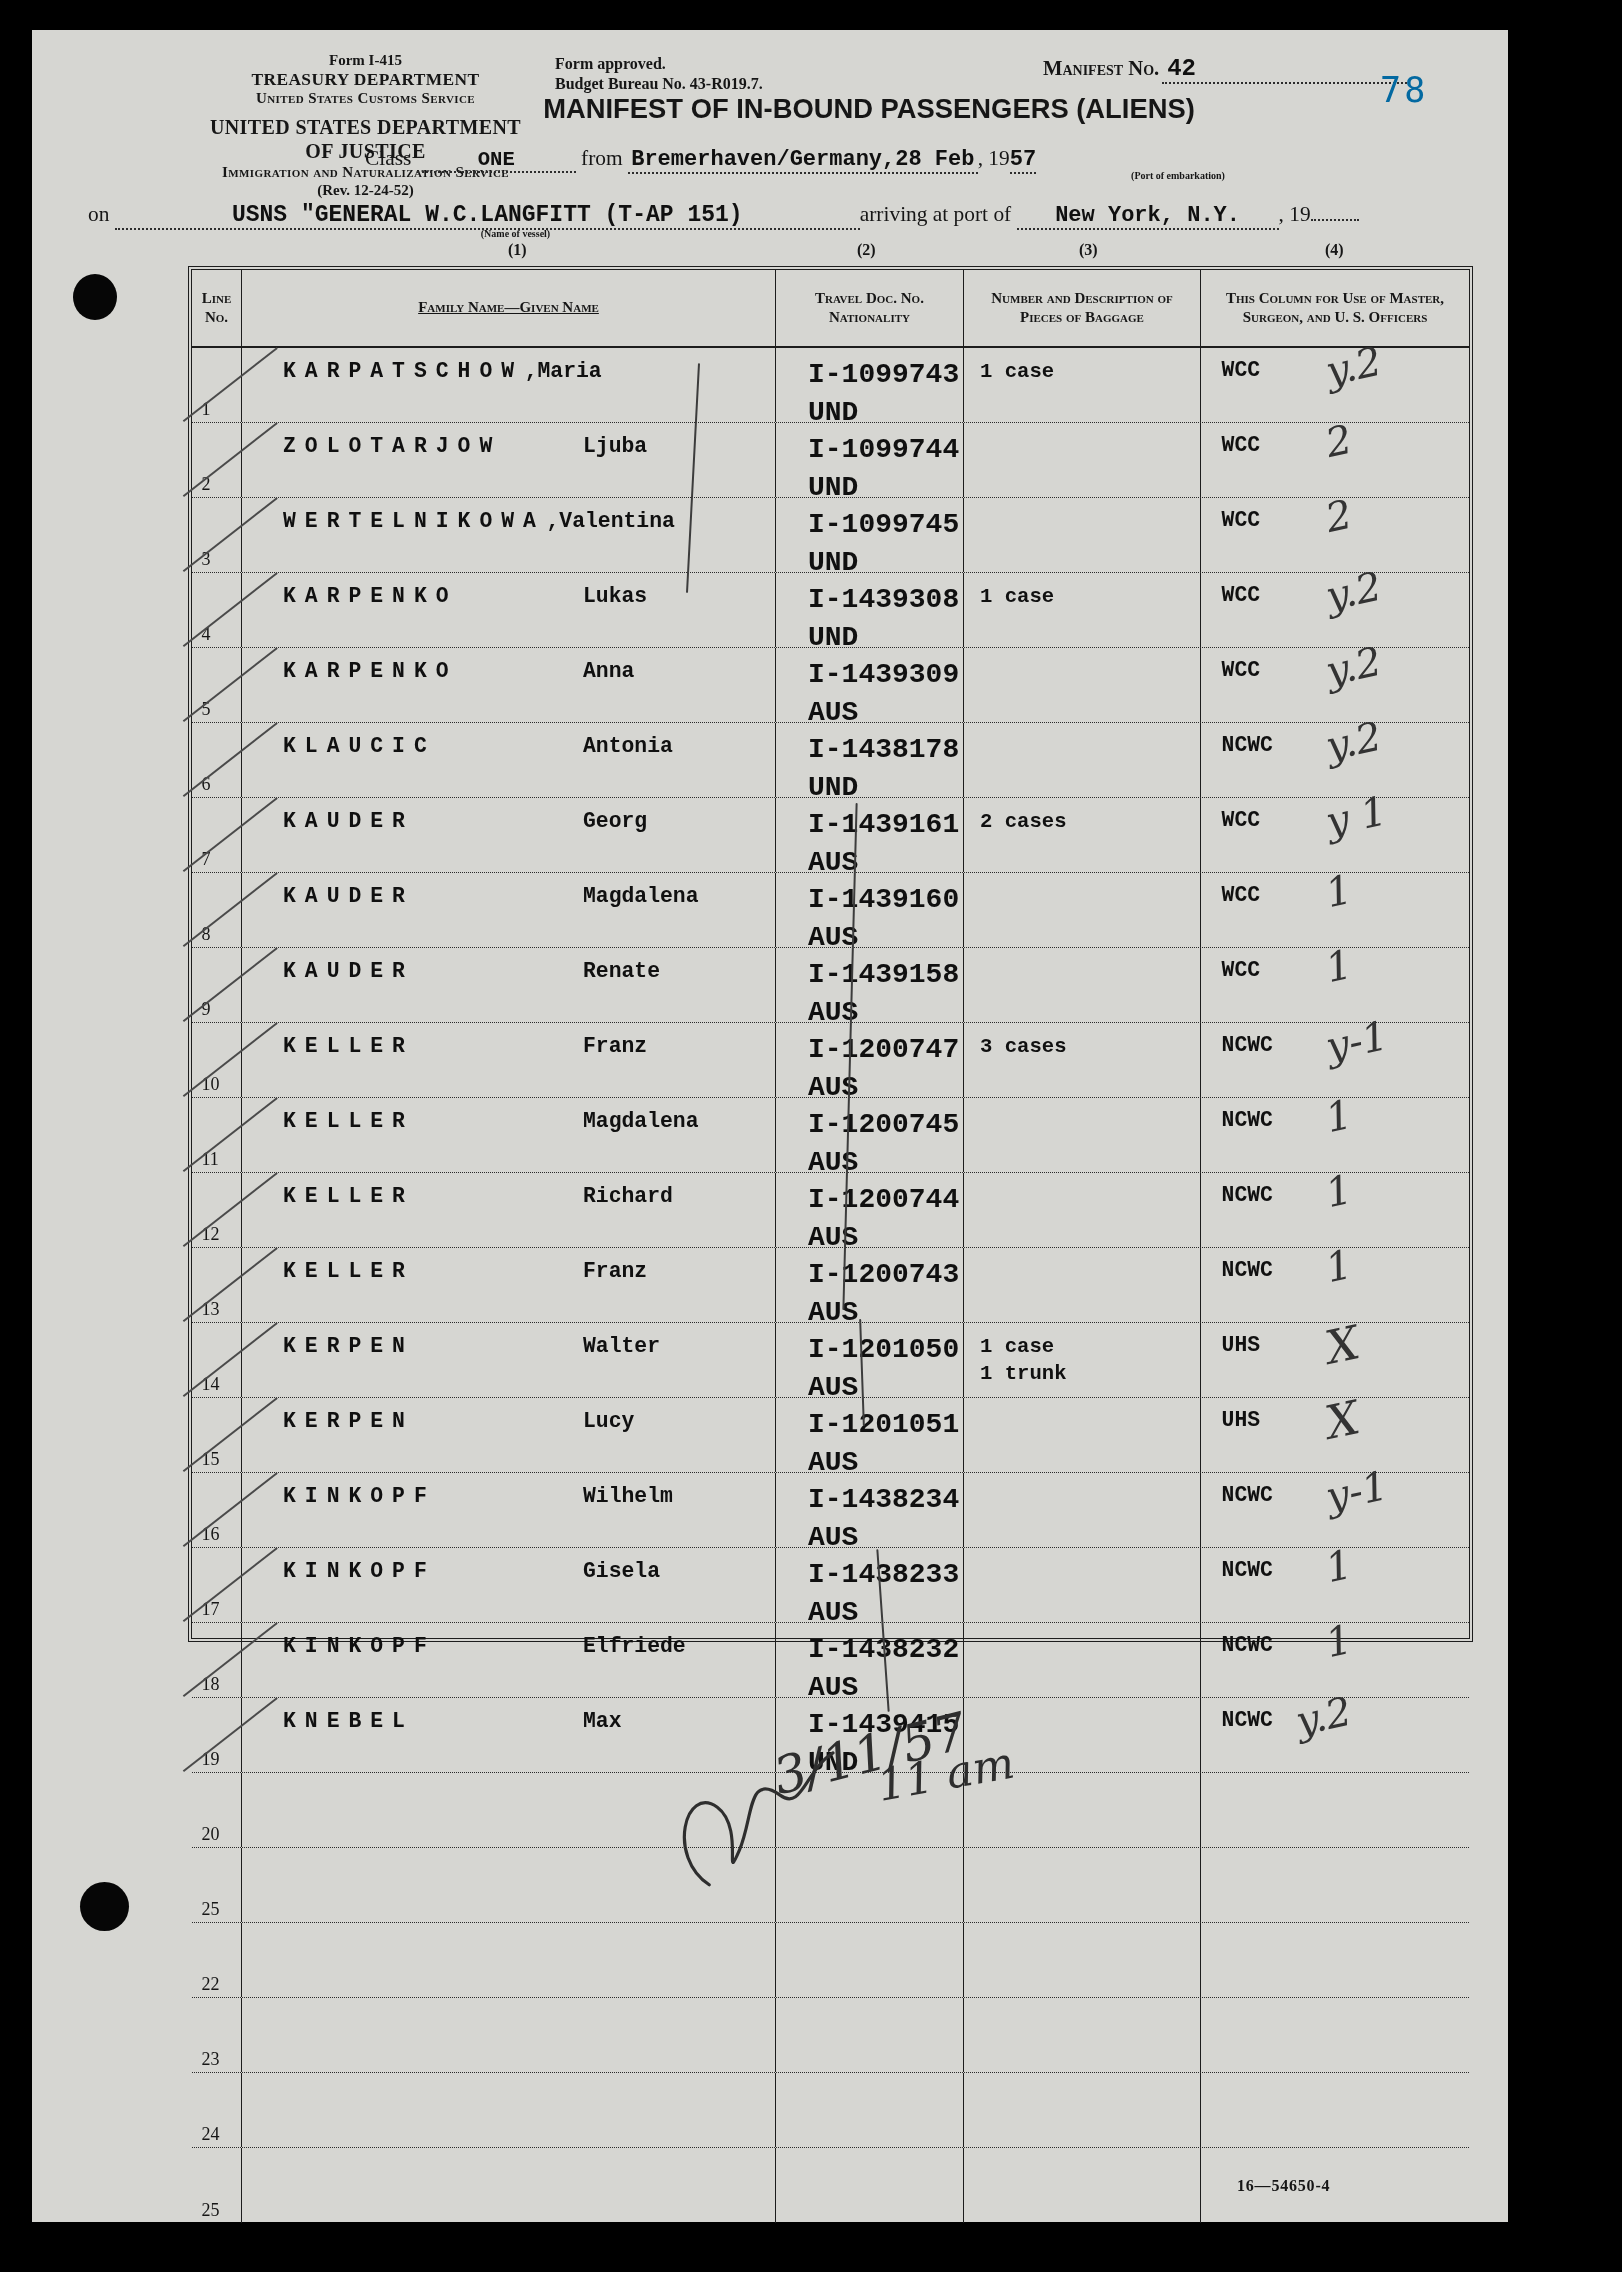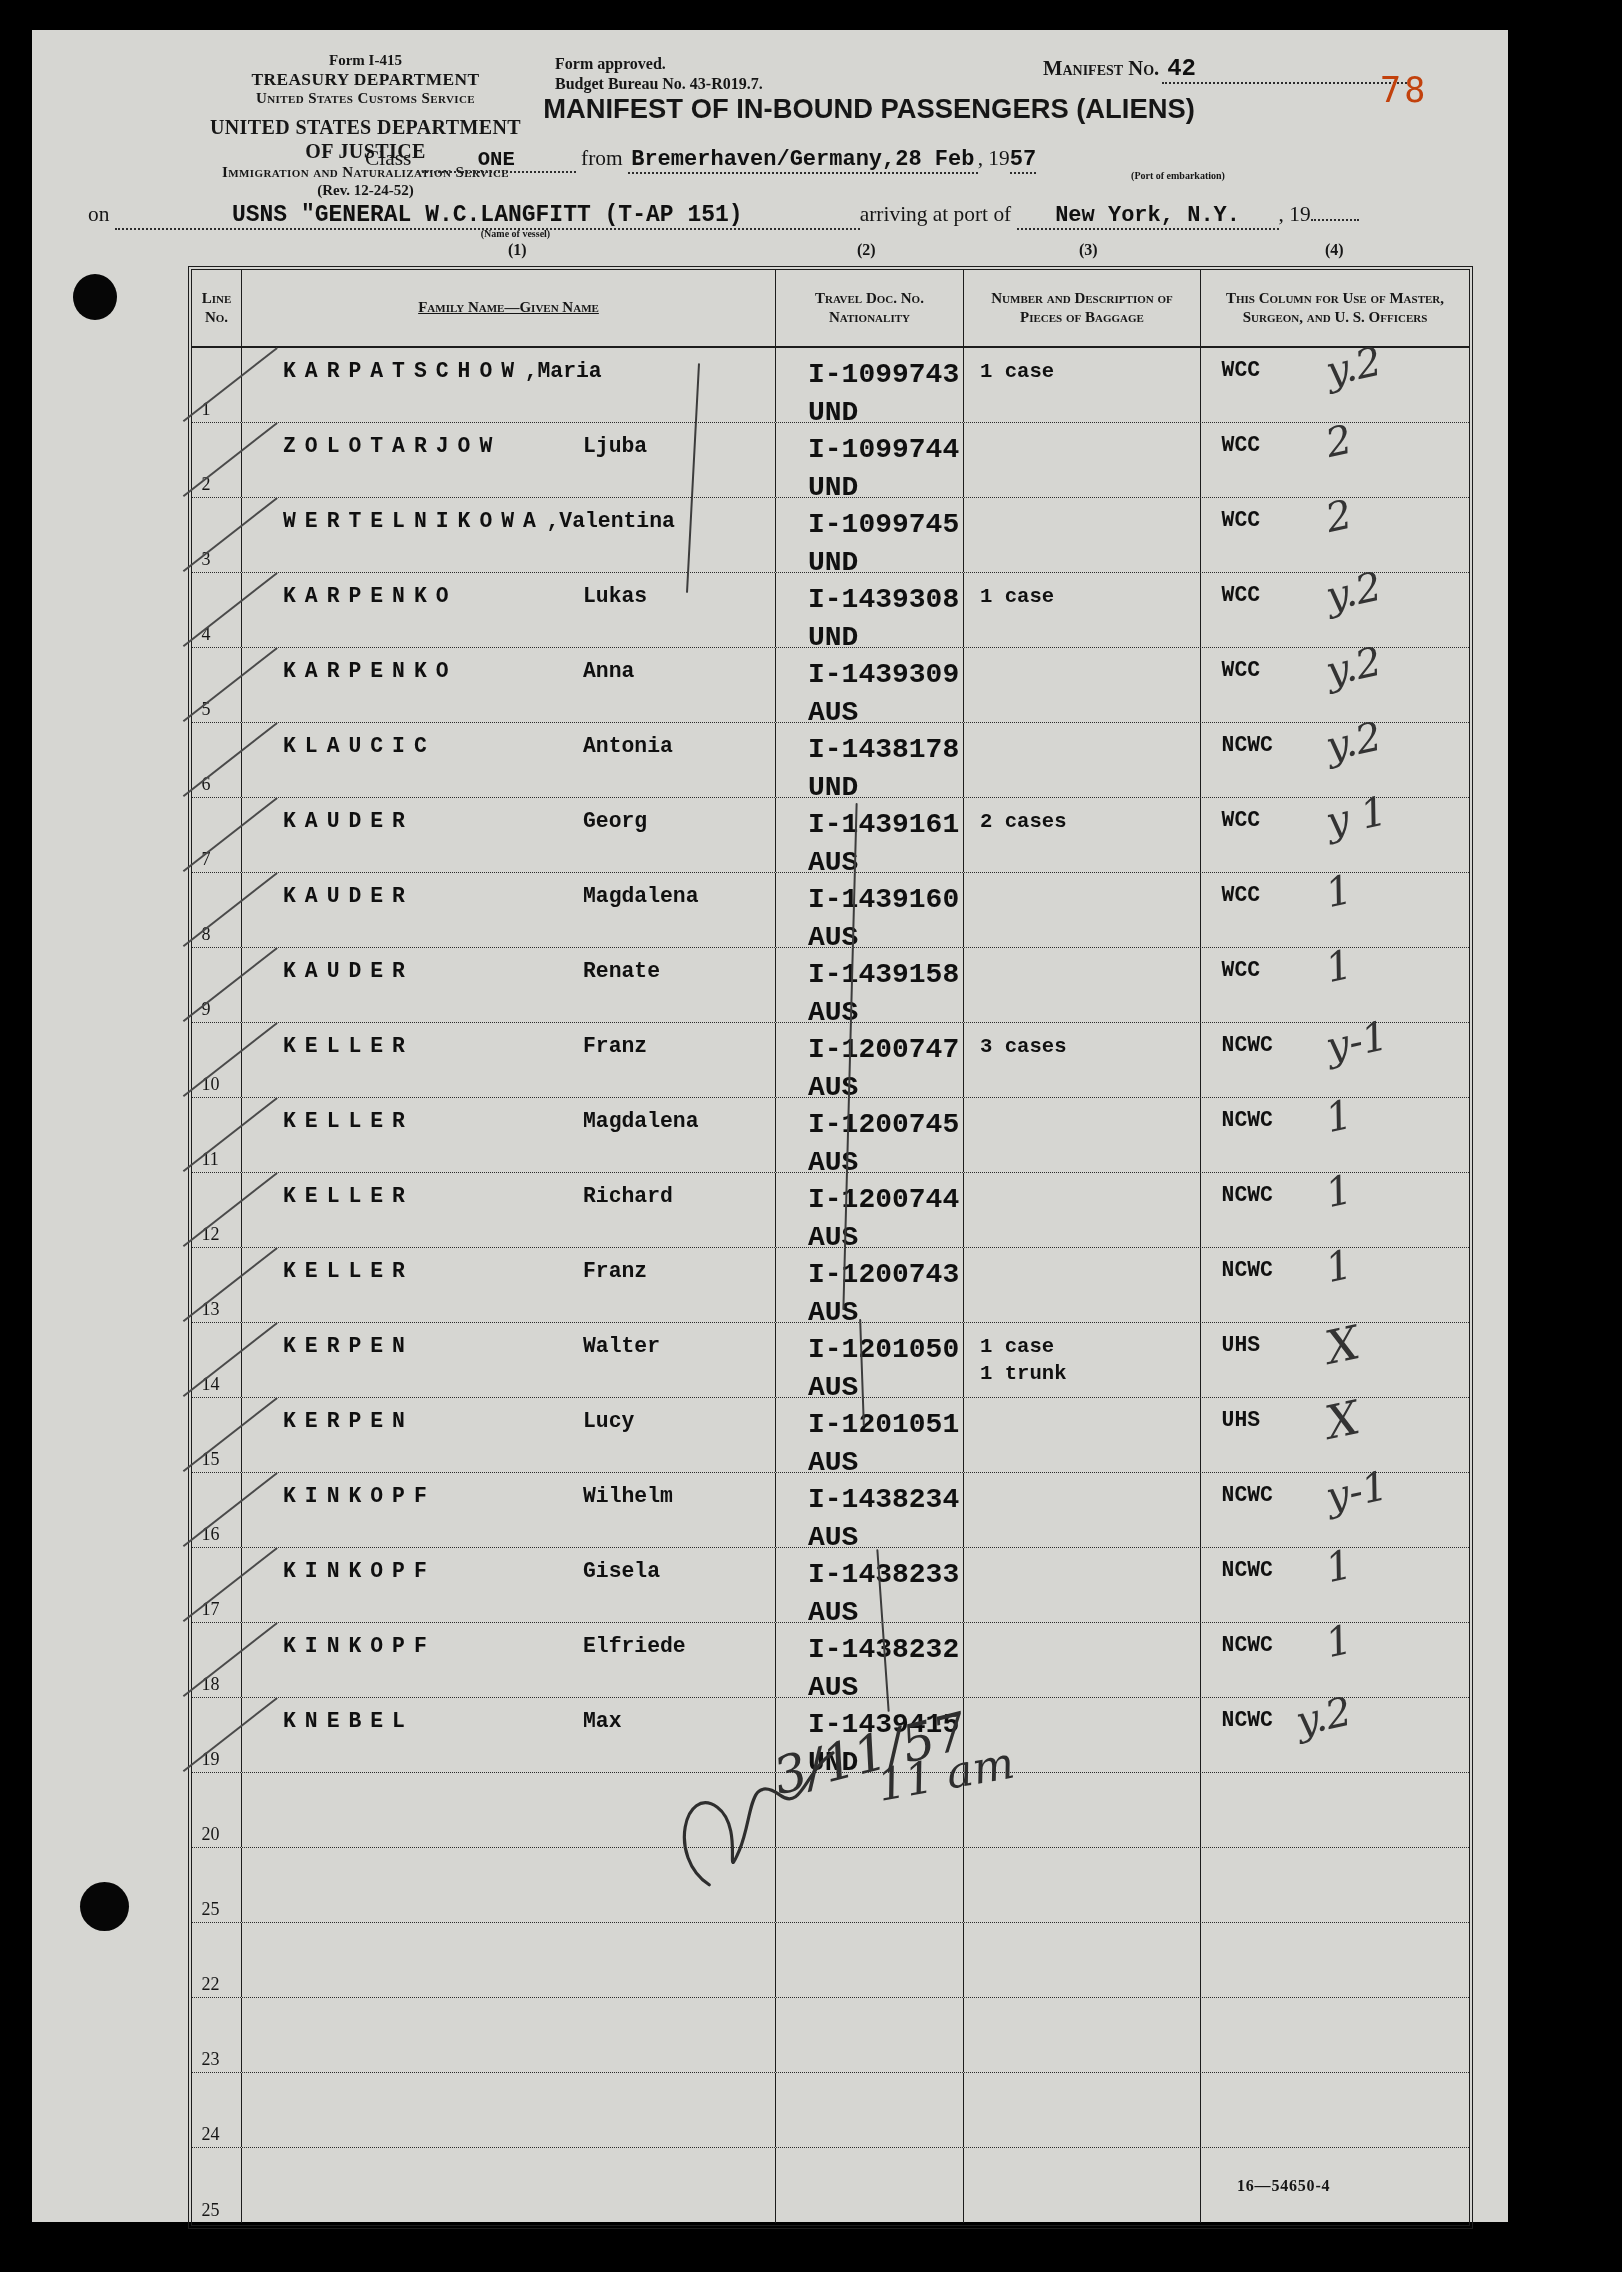--- a/index.html
+++ b/index.html
@@ -11,28 +11,28 @@
   .hdr-left{left:167px;top:20.6px;width:333px;text-align:center;line-height:1.2;}
   .h-sm{font-size:15px;font-weight:bold;}
   .h-caps{font-variant:small-caps;font-size:15px;font-weight:bold;letter-spacing:0.4px;}
   .h-big{font-size:20px;font-weight:bold;letter-spacing:0.4px;}
   .hdr-mid{left:523px;top:24px;width:285px;line-height:1.25;font-size:16px;font-weight:bold;}
   .manifest-line{left:1011px;top:25px;white-space:nowrap;}
   .manifest-label{font-variant:small-caps;font-size:20.6px;font-weight:bold;}
   .typed{font-family:"Liberation Mono","DejaVu Sans Mono",monospace;font-weight:bold;color:#101010;}
   .dotted{border-bottom:2.4px dotted #2c2c2c;}
   .title{left:373px;top:62px;width:928px;text-align:center;font-family:"Liberation Sans",sans-serif;font-weight:bold;font-size:28.5px;letter-spacing:0;white-space:nowrap;transform:scaleX(.96);}
-  .pageno{left:1348px;top:40px;font-family:"DejaVu Sans Mono",monospace;font-size:35px;color:#c2410c;letter-spacing:3.2px;}
+  .pageno{left:1348px;top:40px;font-family:"DejaVu Sans Mono",monospace;font-size:35px;color:#0369a1;letter-spacing:3.2px;}
   .class-line{left:333px;top:116px;white-space:nowrap;font-size:21.4px;}
   .vessel-line{left:56px;top:168px;white-space:nowrap;font-size:21.4px;}
   .caption{font-size:10px;font-weight:bold;text-align:center;}
   .t26{font-size:20.6px;}
   .colmarks span{position:absolute;top:0;font-size:16px;font-weight:bold;}
   
-  .tbl{position:absolute;left:156px;top:236px;width:1285px;height:1963px;border:4px double #1d1d1d;box-sizing:border-box;}
+  .tbl{position:absolute;left:156px;top:236px;width:1285px;height:1376px;border:4px double #1d1d1d;box-sizing:border-box;}
   .trow,.thead{display:flex;width:100%;box-sizing:border-box;}
   .thead{height:78px;border-bottom:2.4px solid #1d1d1d;}
   .trow{height:75px;border-bottom:1.6px dotted #2a2a2a;position:relative;}
   .trow:last-child{border-bottom:none;}
   .c{box-sizing:border-box;border-right:1.6px solid #1d1d1d;position:relative;height:100%;}
   .c:last-child{border-right:none;}
   .cw0{width:50px;} .cw1{width:534px;text-decoration:underline;} .cw2{width:188px;} .cw3{width:237px;} .cw4{flex:1;}
   .thead .c{display:flex;align-items:center;justify-content:center;text-align:center;font-variant:small-caps;font-weight:bold;font-size:15px;line-height:1.3;padding:3.2px 11px;}
   .num{position:absolute;left:9.5px;bottom:1.6px;font-size:18px;}
   .famwrap{position:absolute;left:41px;top:11px;white-space:nowrap;}

